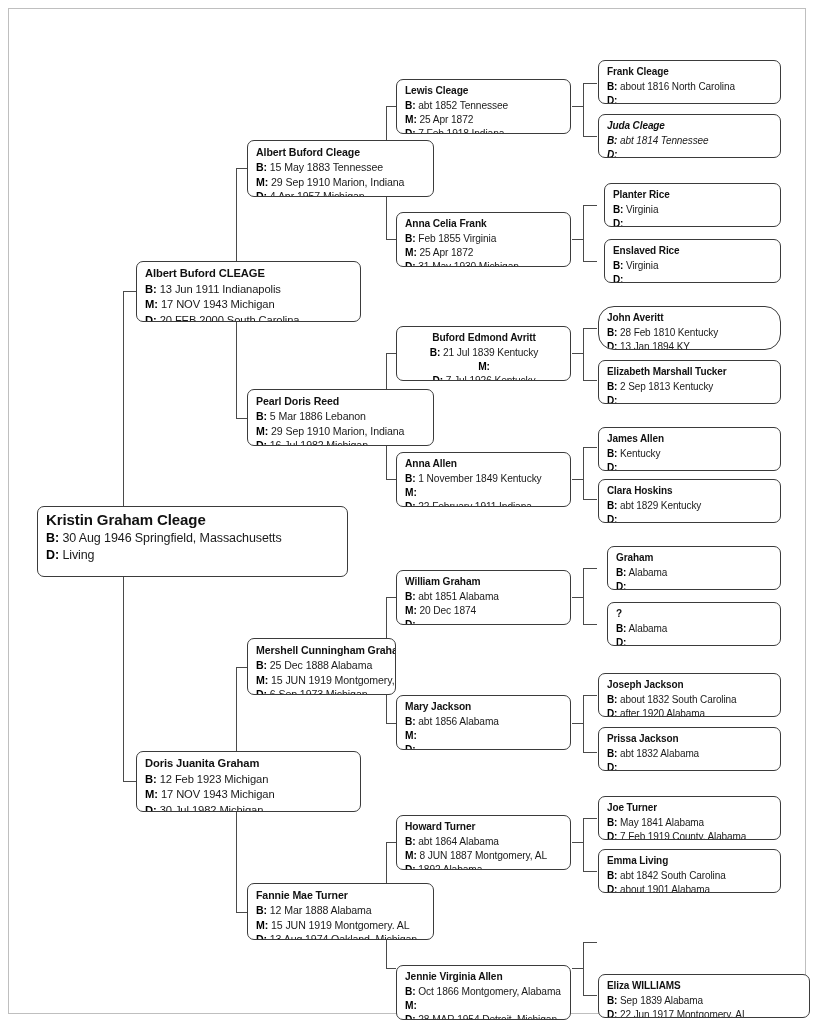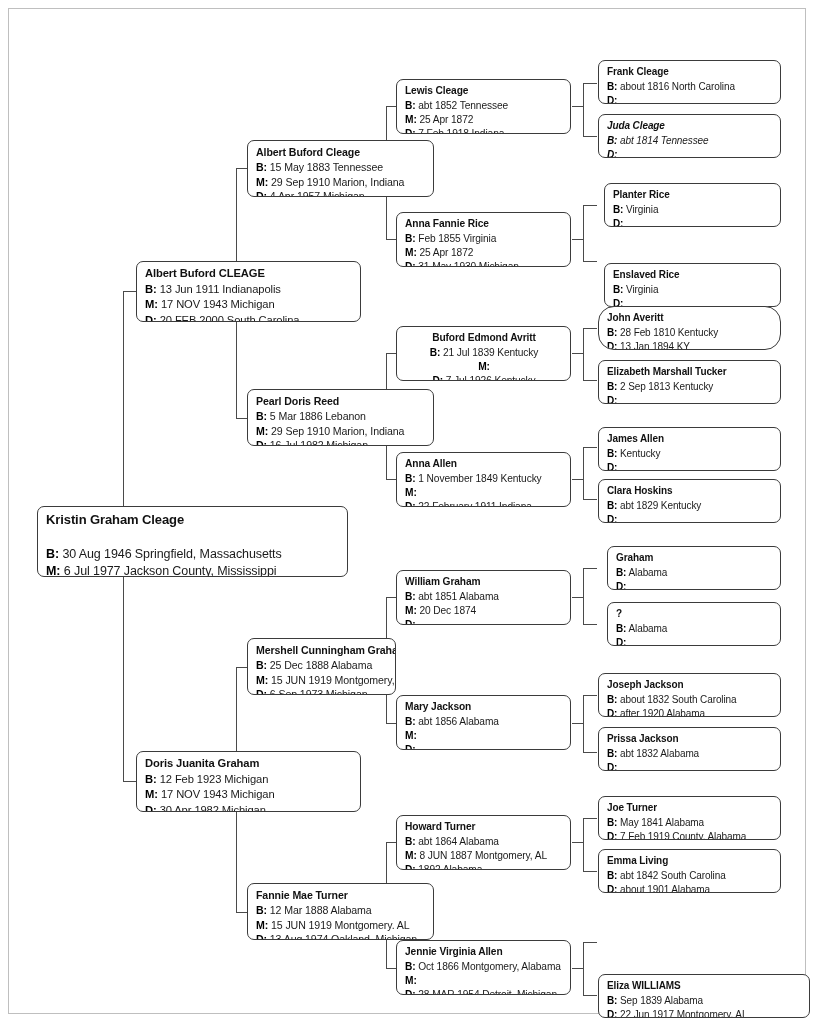--- a/index.html
+++ b/index.html
@@ -58,21 +58,21 @@
     white-space: nowrap;
     letter-spacing: -0.1px;
   }
   .node .row b {
     color: #000000;
     font-weight: bold;
   }
 
   
   .gen0 { font-size: 12.5px; line-height: 17.5px; }
-  .gen0 .nm { font-size: 13px; margin-bottom: 17px; }
+  .gen0 .nm { font-size: 15px; margin-bottom: 1px; }
 
   .gen1 { font-size: 11.2px; line-height: 15.4px; }
   .gen1 .nm { font-size: 11.2px; margin-bottom: 0.5px; }
 
   .gen2 { font-size: 10.6px; line-height: 14.6px; }
   .gen2 .nm { font-size: 10.6px; margin-bottom: 0.5px; }
 
   .gen3 { font-size: 10.2px; line-height: 14.2px; }
   .gen3 .nm { font-size: 10.2px; margin-bottom: 0.5px; }
 
@@ -172,36 +172,35 @@
 
   <div class="line v" style="left:583px; top:942px; height:26px;"></div>
   <div class="line v" style="left:583px; top:968px; height:27px;"></div>
   <div class="line h" style="left:572px; top:968px; width:11px;"></div>
   <div class="line h" style="left:583px; top:942px; width:14px;"></div>
   <div class="line h" style="left:583px; top:995px; width:14px;"></div>
 
   <div class="node gen0" style="left:37px; top:506px; width:311px; height:71px;">
     <div class="nm">Kristin Graham Cleage</div>
     <div class="row"><b>B:</b> <span>30 Aug 1946 Springfield, Massachusetts</span></div>
-    <div class="row"><b>M:</b> <span>6 Jul 1977 Jackson County, Mississippi</span></div>
     <div class="row"><b>D:</b> <span>Living</span></div>
   </div>
 
   <div class="node gen1" style="left:136px; top:261px; width:225px; height:61px;">
     <div class="nm">Albert Buford CLEAGE</div>
     <div class="row"><b>B:</b> <span>13 Jun 1911 Indianapolis</span></div>
     <div class="row"><b>M:</b> <span>17 NOV 1943 Michigan</span></div>
     <div class="row"><b>D:</b> <span>20 FEB 2000 South Carolina</span></div>
   </div>
 
   <div class="node gen1" style="left:136px; top:751px; width:225px; height:61px;">
     <div class="nm">Doris Juanita Graham</div>
     <div class="row"><b>B:</b> <span>12 Feb 1923 Michigan</span></div>
     <div class="row"><b>M:</b> <span>17 NOV 1943 Michigan</span></div>
-    <div class="row"><b>D:</b> <span>30 Apr 1982 Michigan</span></div>
+    <div class="row"><b>D:</b> <span>30 Jul 1982 Michigan</span></div>
   </div>
 
   <div class="node gen2" style="left:247px; top:140px; width:187px; height:57px;">
     <div class="nm">Albert Buford Cleage</div>
     <div class="row"><b>B:</b> <span>15 May 1883 Tennessee</span></div>
     <div class="row"><b>M:</b> <span>29 Sep 1910 Marion, Indiana</span></div>
     <div class="row"><b>D:</b> <span>4 Apr 1957 Michigan</span></div>
   </div>
 
   <div class="node gen2" style="left:247px; top:389px; width:187px; height:57px;">
@@ -226,21 +225,21 @@
   </div>
 
   <div class="node gen3" style="left:396px; top:79px; width:175px; height:55px;">
     <div class="nm">Lewis Cleage</div>
     <div class="row"><b>B:</b> <span>abt 1852 Tennessee</span></div>
     <div class="row"><b>M:</b> <span>25 Apr 1872</span></div>
     <div class="row"><b>D:</b> <span>7 Feb 1918 Indiana</span></div>
   </div>
 
   <div class="node gen3" style="left:396px; top:212px; width:175px; height:55px;">
-    <div class="nm">Anna Fannie Rice</div>
+    <div class="nm">Anna Celia Frank</div>
     <div class="row"><b>B:</b> <span>Feb 1855  Virginia</span></div>
     <div class="row"><b>M:</b> <span>25 Apr 1872</span></div>
     <div class="row"><b>D:</b> <span>31 May 1930 Michigan</span></div>
   </div>
 
   <div class="node gen3" style="left:396px; top:326px; width:175px; height:55px;text-align:center;">
     <div class="nm">Buford Edmond Avritt</div>
     <div class="row"><b>B:</b> <span>21 Jul 1839 Kentucky</span></div>
     <div class="row"><b>M:</b> <span></span></div>
     <div class="row"><b>D:</b> <span>7 Jul 1926 Kentucky</span></div>
@@ -267,21 +266,21 @@
     <div class="row"><b>D:</b> <span></span></div>
   </div>
 
   <div class="node gen3" style="left:396px; top:815px; width:175px; height:55px;">
     <div class="nm">Howard Turner</div>
     <div class="row"><b>B:</b> <span>abt 1864 Alabama</span></div>
     <div class="row"><b>M:</b> <span>8 JUN 1887 Montgomery, AL</span></div>
     <div class="row"><b>D:</b> <span>1892   Alabama</span></div>
   </div>
 
-  <div class="node gen3" style="left:396px; top:940px; width:175px; height:55px;">
+  <div class="node gen3" style="left:396px; top:965px; width:175px; height:55px;">
     <div class="nm">Jennie Virginia Allen</div>
     <div class="row"><b>B:</b> <span>Oct 1866 Montgomery, Alabama</span></div>
     <div class="row"><b>M:</b> <span></span></div>
     <div class="row"><b>D:</b> <span>28 MAR 1954 Detroit, Michigan</span></div>
   </div>
 
   <div class="node gen4" style="left:598px; top:60px; width:183px; height:44px;">
     <div class="nm">Frank Cleage</div>
     <div class="row"><b>B:</b> <span>about 1816 North Carolina</span></div>
     <div class="row"><b>D:</b> <span></span></div>
@@ -292,21 +291,21 @@
     <div class="row"><b>B:</b> <span>abt 1814  Tennessee</span></div>
     <div class="row"><b>D:</b> <span></span></div>
   </div>
 
   <div class="node gen4" style="left:604px; top:183px; width:177px; height:44px;">
     <div class="nm">Planter Rice</div>
     <div class="row"><b>B:</b> <span>Virginia</span></div>
     <div class="row"><b>D:</b> <span></span></div>
   </div>
 
-  <div class="node gen4" style="left:604px; top:239px; width:177px; height:44px;margin-top:24px;">
+  <div class="node gen4" style="left:604px; top:239px; width:177px; height:44px;">
     <div class="nm">Enslaved Rice</div>
     <div class="row"><b>B:</b> <span>Virginia</span></div>
     <div class="row"><b>D:</b> <span></span></div>
   </div>
 
   <div class="node gen4" style="left:598px; top:306px; width:183px; height:44px;border-radius:16px;">
     <div class="nm">John Averitt</div>
     <div class="row"><b>B:</b> <span>28 Feb 1810 Kentucky</span></div>
     <div class="row"><b>D:</b> <span>13 Jan 1894 KY</span></div>
   </div>

